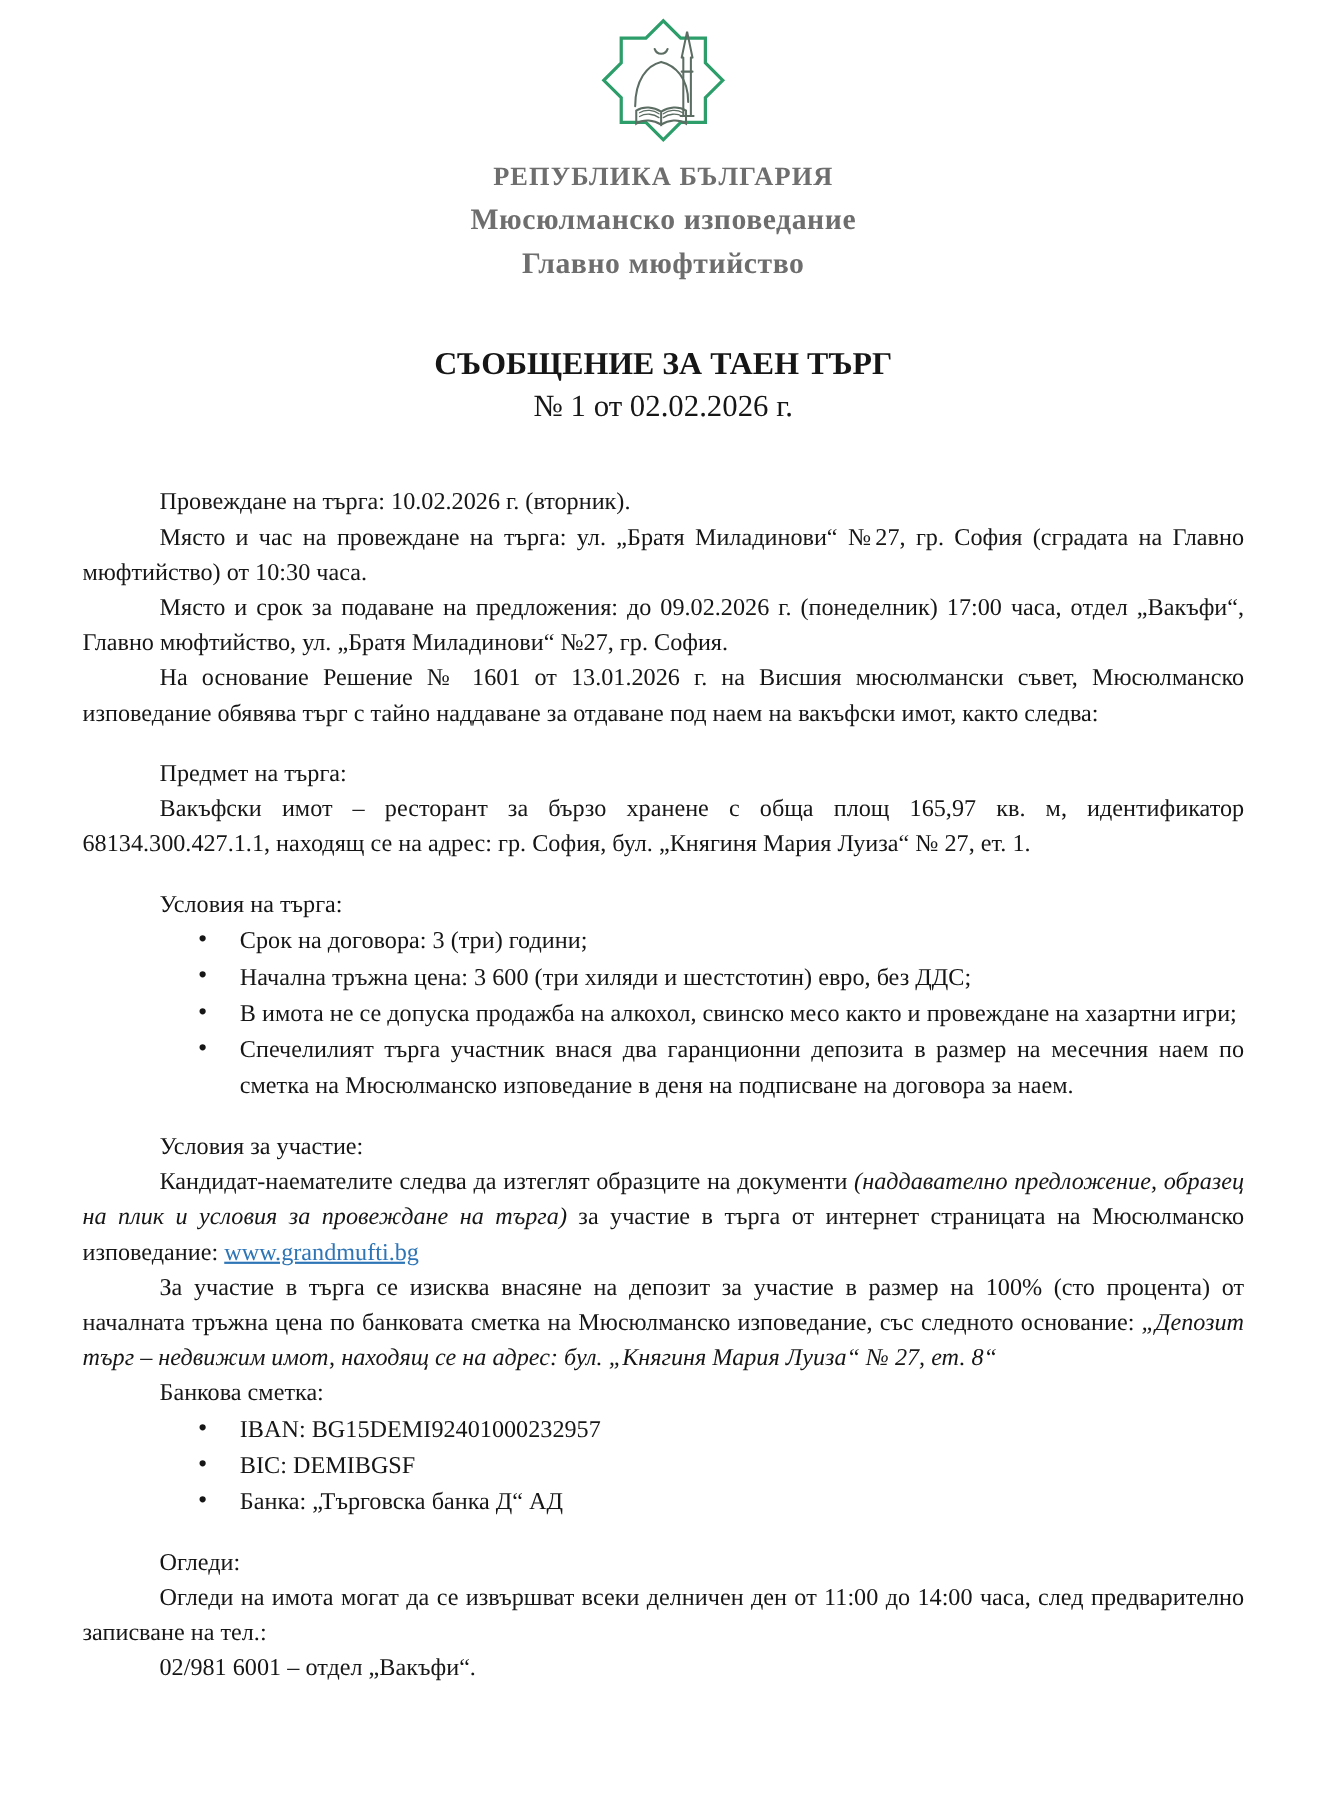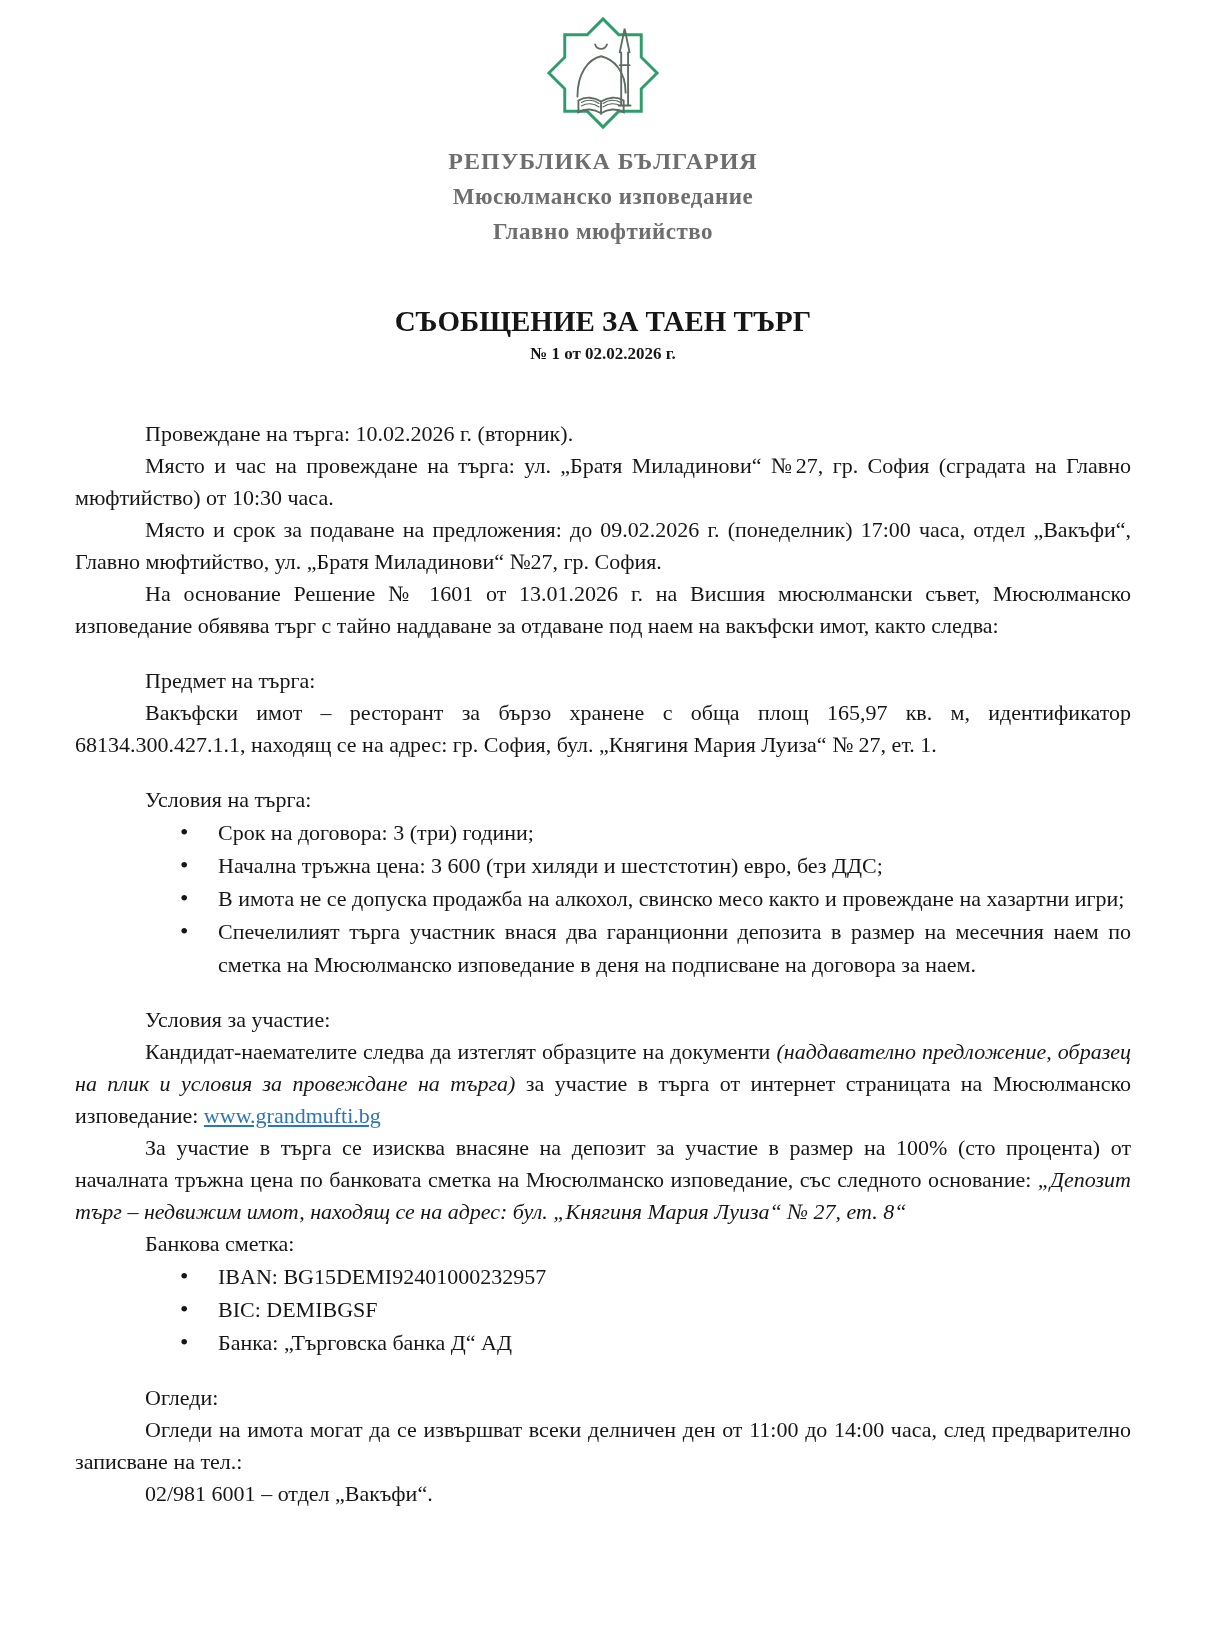--- a/index.html
+++ b/index.html
@@ -18,24 +18,24 @@
     padding:14px 75px 18px 75px;overflow:hidden;
   }
   .doc-header{text-align:center;}
   .logo-svg{display:block;margin:0 auto;width:126px;height:118px;}
   .star-path{stroke:var(--green);stroke-width:3;fill:none;stroke-linejoin:miter;}
   .emblem-ink{stroke:var(--ink);fill:none;stroke-width:1.9;stroke-linecap:round;}
   .emblem-thin{stroke:var(--ink);fill:none;stroke-width:1.2;stroke-linecap:round;}
   .org-country{
     margin-top:16px;font-size:24px;font-weight:bold;color:var(--gray);letter-spacing:1px;
   }
-  .org-line{margin-top:9px;font-size:23px;font-weight:bold;color:var(--gray);letter-spacing:0.5px;}
+  .org-line{margin-top:9px;font-size:27px;font-weight:bold;color:var(--gray);letter-spacing:0.5px;}
   .title-block{text-align:center;margin-top:60px;}
   .doc-title{font-size:29px;font-weight:bold;font-family:Liberation Serif, serif;}
-  .doc-subtitle{font-size:17px;margin-top:6px;font-weight:bold;}
+  .doc-subtitle{font-size:28px;margin-top:6px;}
   .doc-body{margin-top:54px;font-size:22px;line-height:32px;}
   .para{margin:0;}
   .para.indent{text-indent:70px;}
   .para.justify{text-align:justify;}
   .space-before{margin-top:23px;}
   .b{font-weight:normal;}
   .i{font-style:italic;}
   a.doc-link{color:var(--link);text-decoration:underline;cursor:pointer;}
   ul.bullets{list-style:none;line-height:33px;}
   ul.bullets li{position:relative;padding-left:143px;text-align:justify;}

